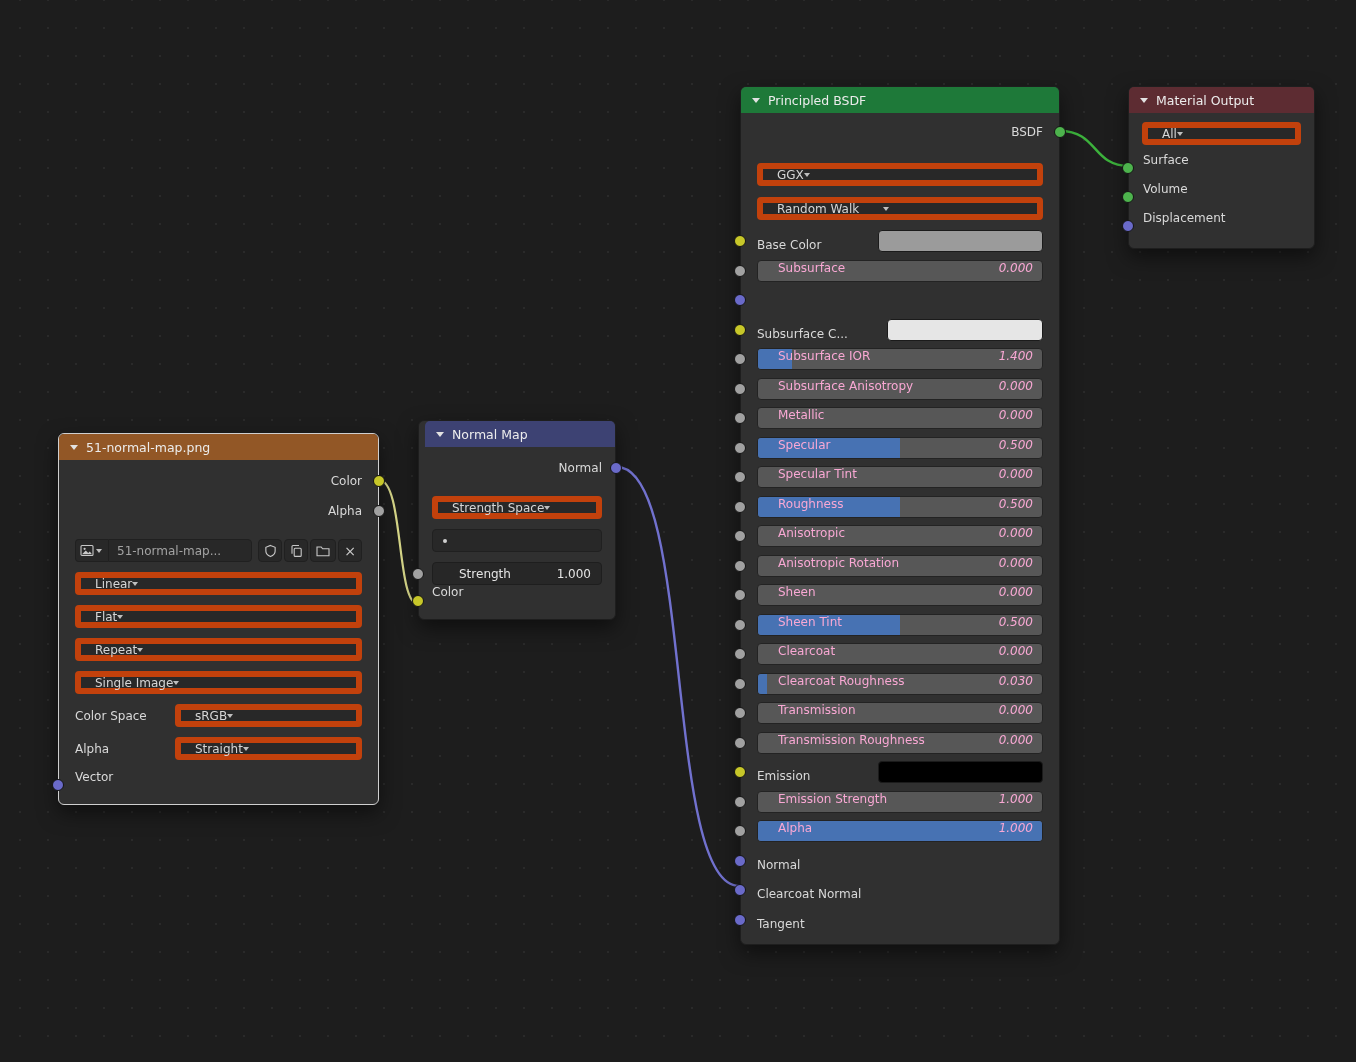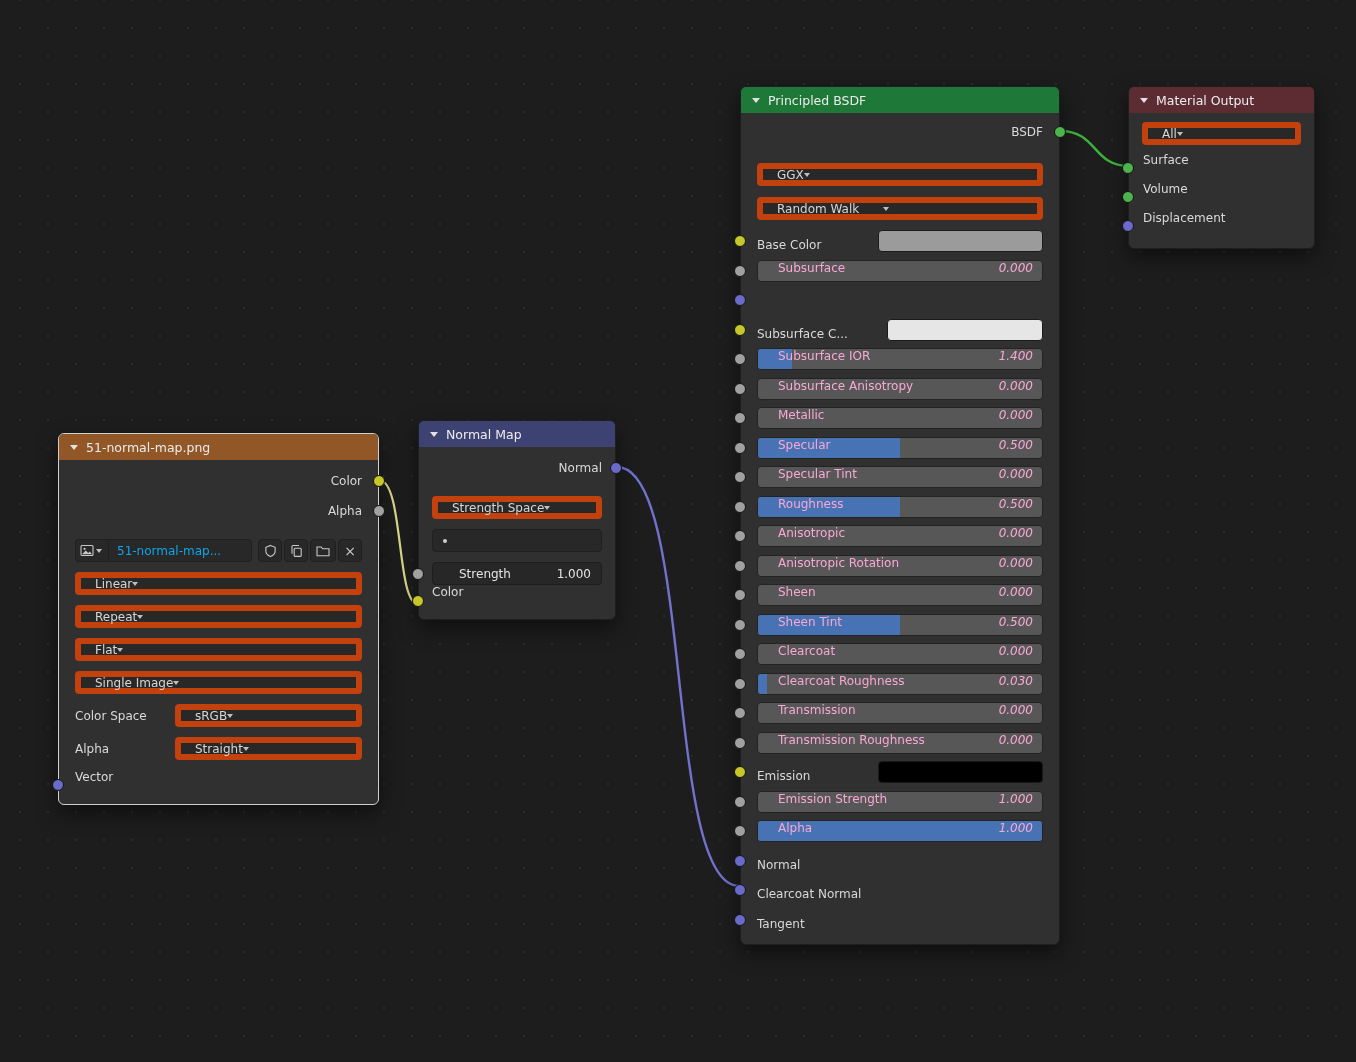--- a/index.html
+++ b/index.html
@@ -20,21 +20,21 @@
     border:1px solid #1e1e1e;
     box-shadow:0 8px 20px rgba(0,0,0,.5);
   }
   .node--active { border-color:#cfcfcf; }
   .node-header {
     height:26px; display:flex; align-items:center; gap:8px;
     padding:0 11px; border-radius:5px 5px 0 0;
     color:#ececec; font-size:12.5px;
   }
   .header-texture { background:#925726; }
-  .header-vector  { background:#3d4273; }
+  .header-vector  { background:#3d4273;margin-left:6px; }
   .header-shader  { background:#1e7939; }
   .header-output  { background:#5d2c32;text-align:right; }
   .hchev { width:0; height:0; border-left:4px solid transparent; border-right:4px solid transparent; border-top:5px solid #e2e2e2; flex:none; }
 
   .socket { position:absolute; width:12px; height:12px; border-radius:50%; border:1px solid #141414; z-index:3; }
   .socket-left  { left:-7px;  top:50%; transform:translateY(-50%); }
   .socket-right { right:-7px; top:50%; transform:translateY(-50%); }
   .socket-yellow { background:#c7c729; }
   .socket-gray   { background:#a1a1a1; }
   .socket-purple { background:#6a6ac9; }
@@ -59,21 +59,21 @@
   .brow { position:relative; height:22px; margin-bottom:7.5px; padding:0 16px; }
   .brow .slider, .brow .dropdown { height:22px; }
   .brow-color, .brow-plain { display:flex; align-items:flex-end;gap:39px; }
   .swatch { margin-left:auto; width:165px; height:22px; border-radius:4px; border:1px solid #1b1b1b; }
 
   
   .node-image { left:58px; top:433px; width:321px; }
   .imgrow { display:flex; align-items:center; height:23px; margin:13px 16px 10px; }
   .wbtn { background:#282828; border:1px solid #202020; height:23px; display:flex; align-items:center; justify-content:center; color:#c9c9c9; }
   .combo { width:33px; border-radius:4px 0 0 4px; gap:2px; border-right:none; }
-  .namefield { flex:1; border-radius:0 4px 4px 0; justify-content:flex-start; padding-left:8px; margin-right:4px; overflow:hidden; white-space:nowrap; color:#0ea5e9; }
+  .namefield { flex:1; border-radius:0 4px 4px 0; justify-content:flex-start; padding-left:8px; margin-right:4px; overflow:hidden; white-space:nowrap; color:#a3a3a3; }
   .ibtn { width:24px; margin-left:2px; border-radius:4px; }
   .ibtn-folder { width:26px; }
   .field-gap { margin:0 16px 10px; }
   .labeled { display:flex; align-items:center; height:23px; margin:0 16px 10px; }
   .l-label { width:100px; flex:none; color:#d9d9d9; }
   .xglyph { font-size:14px; line-height:1; color:#c9c9c9; }
 
   
   .node-normalmap { left:418px; top:420px; width:198px; }
   .uvfield { height:23px; background:#282828; border:1px solid #202020; border-radius:4px; display:flex; align-items:center; margin:0 13px 10px; }
@@ -148,25 +148,25 @@
     <div class="wbtn ibtn">
       <span class="xglyph">×</span>
     </div>
   </div>
 
   <div class="dropdown field-gap" style="width:auto">
     <span>Linear</span>
     <span class="chev"></span>
   </div>
   <div class="dropdown field-gap" style="width:auto">
+    <span>Flat</span>
+    <span class="chev"></span>
+  </div>
+  <div class="dropdown field-gap" style="width:auto">
     <span>Repeat</span>
-    <span class="chev"></span>
-  </div>
-  <div class="dropdown field-gap" style="width:auto">
-    <span>Flat</span>
     <span class="chev"></span>
   </div>
   <div class="dropdown field-gap" style="width:auto">
     <span>Single Image</span>
     <span class="chev"></span>
   </div>
 
   <div class="labeled">
     <span class="l-label">Color Space</span>
     <div class="dropdown">

